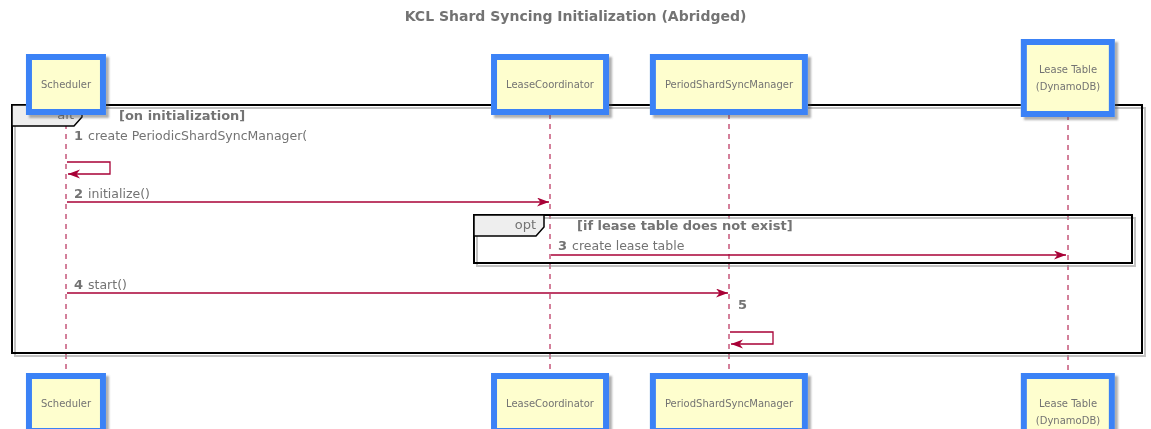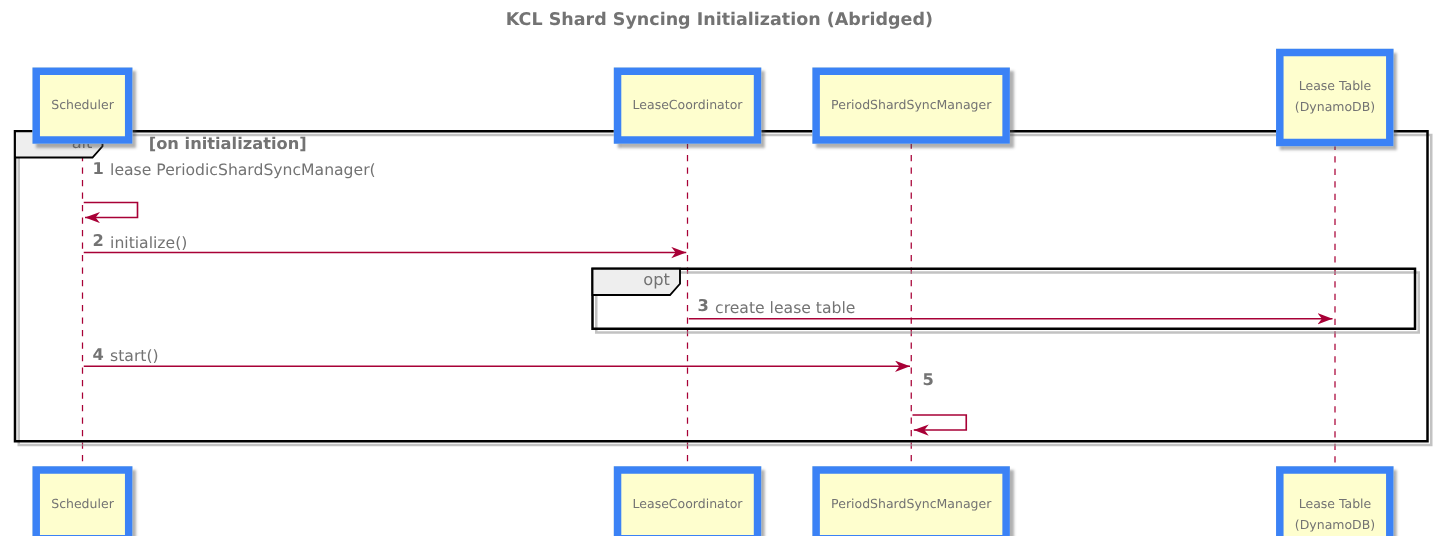--- a/index.html
+++ b/index.html
@@ -78,25 +78,26 @@
   <div class="pbox" style="left:729px;top:54px;">PeriodShardSyncManager</div>
   <div class="pbox" style="left:1068px;top:39px;">
     <div>Lease Table</div>
     <div>(DynamoDB)</div>
   </div>
 
   <div class="op" style="left:12px;top:107px;width:62px;">alt</div>
   <div class="guard" style="left:95px;top:108px;">[on initialization]</div>
 
   <div class="op" style="left:474px;top:217px;width:62px;">opt</div>
+  <div class="guard" style="left:553px;top:218px;">[if lease table does not exist]</div>
 
   <div class="msg" style="left:74px;top:128px;">
     <span class="seq">1</span>
     <div class="mlines">
-      <div>lease PeriodicShardSyncManager(</div>
+      <div>create PeriodicShardSyncManager(</div>
     </div>
   </div>
 
   <div class="msg" style="left:74px;top:186px;">
     <span class="seq">2</span>
     <span>initialize()</span>
   </div>
 
   <div class="msg" style="left:558px;top:238px;">
     <span class="seq">3</span>

